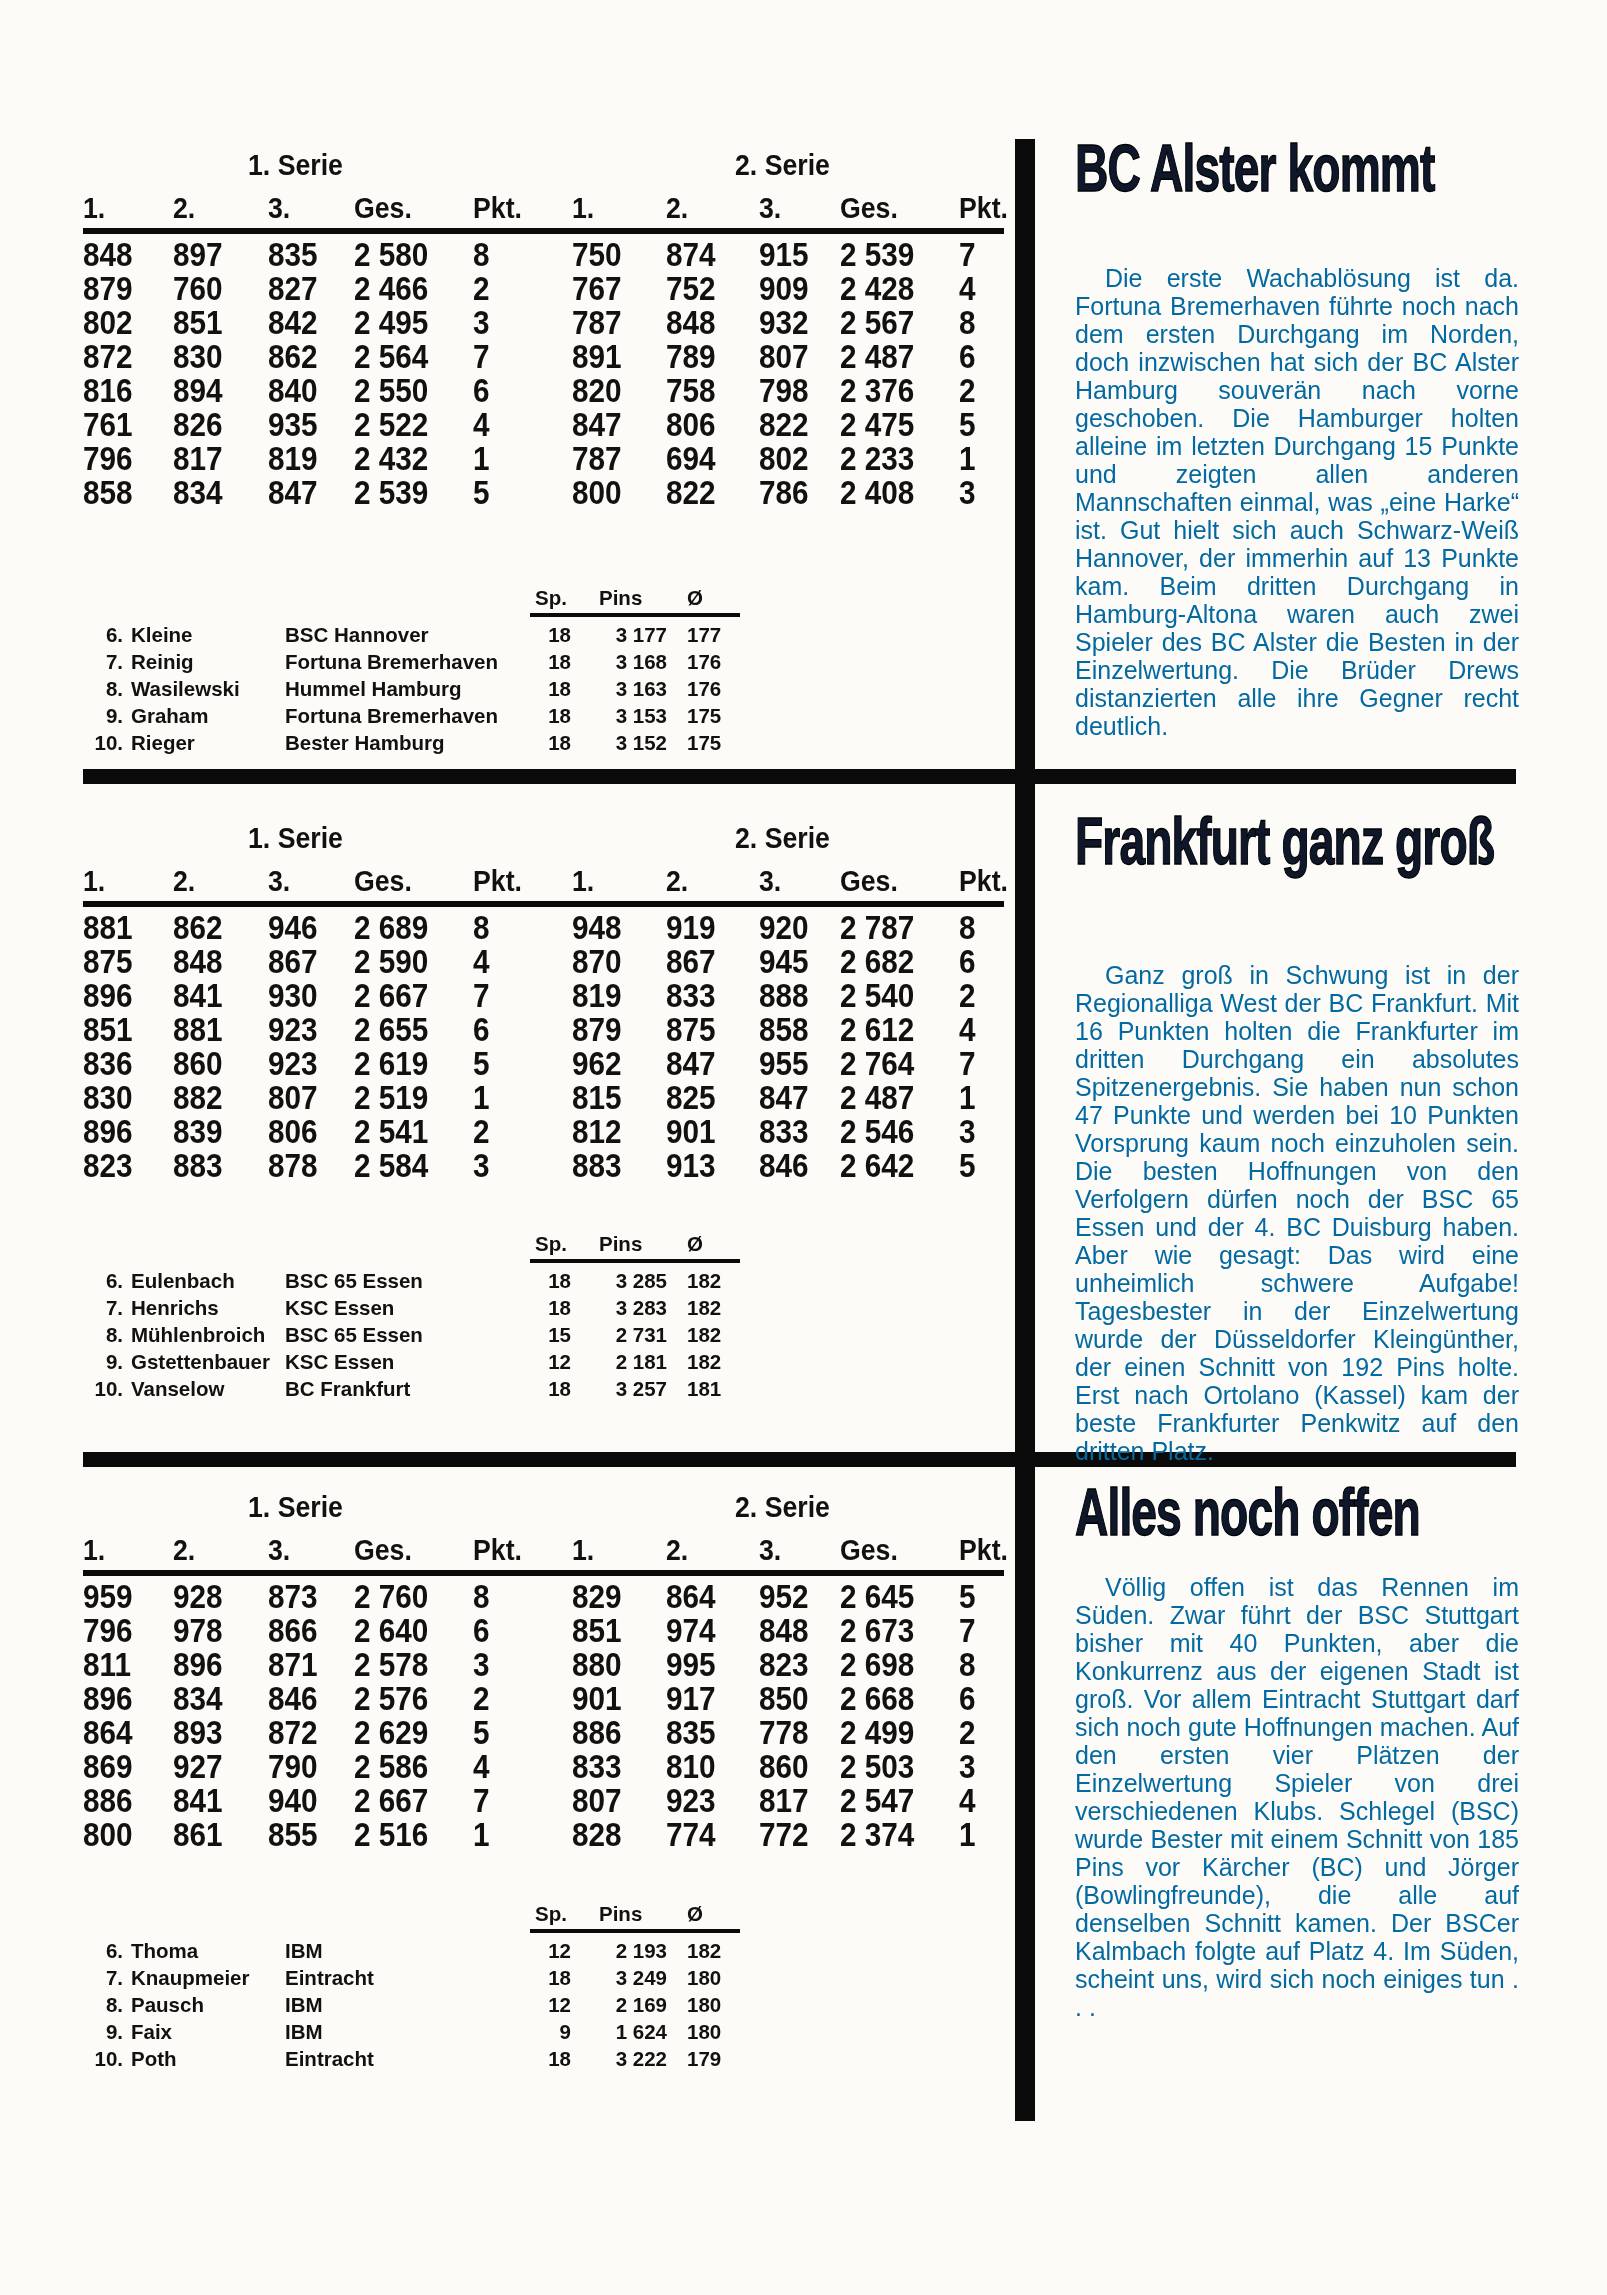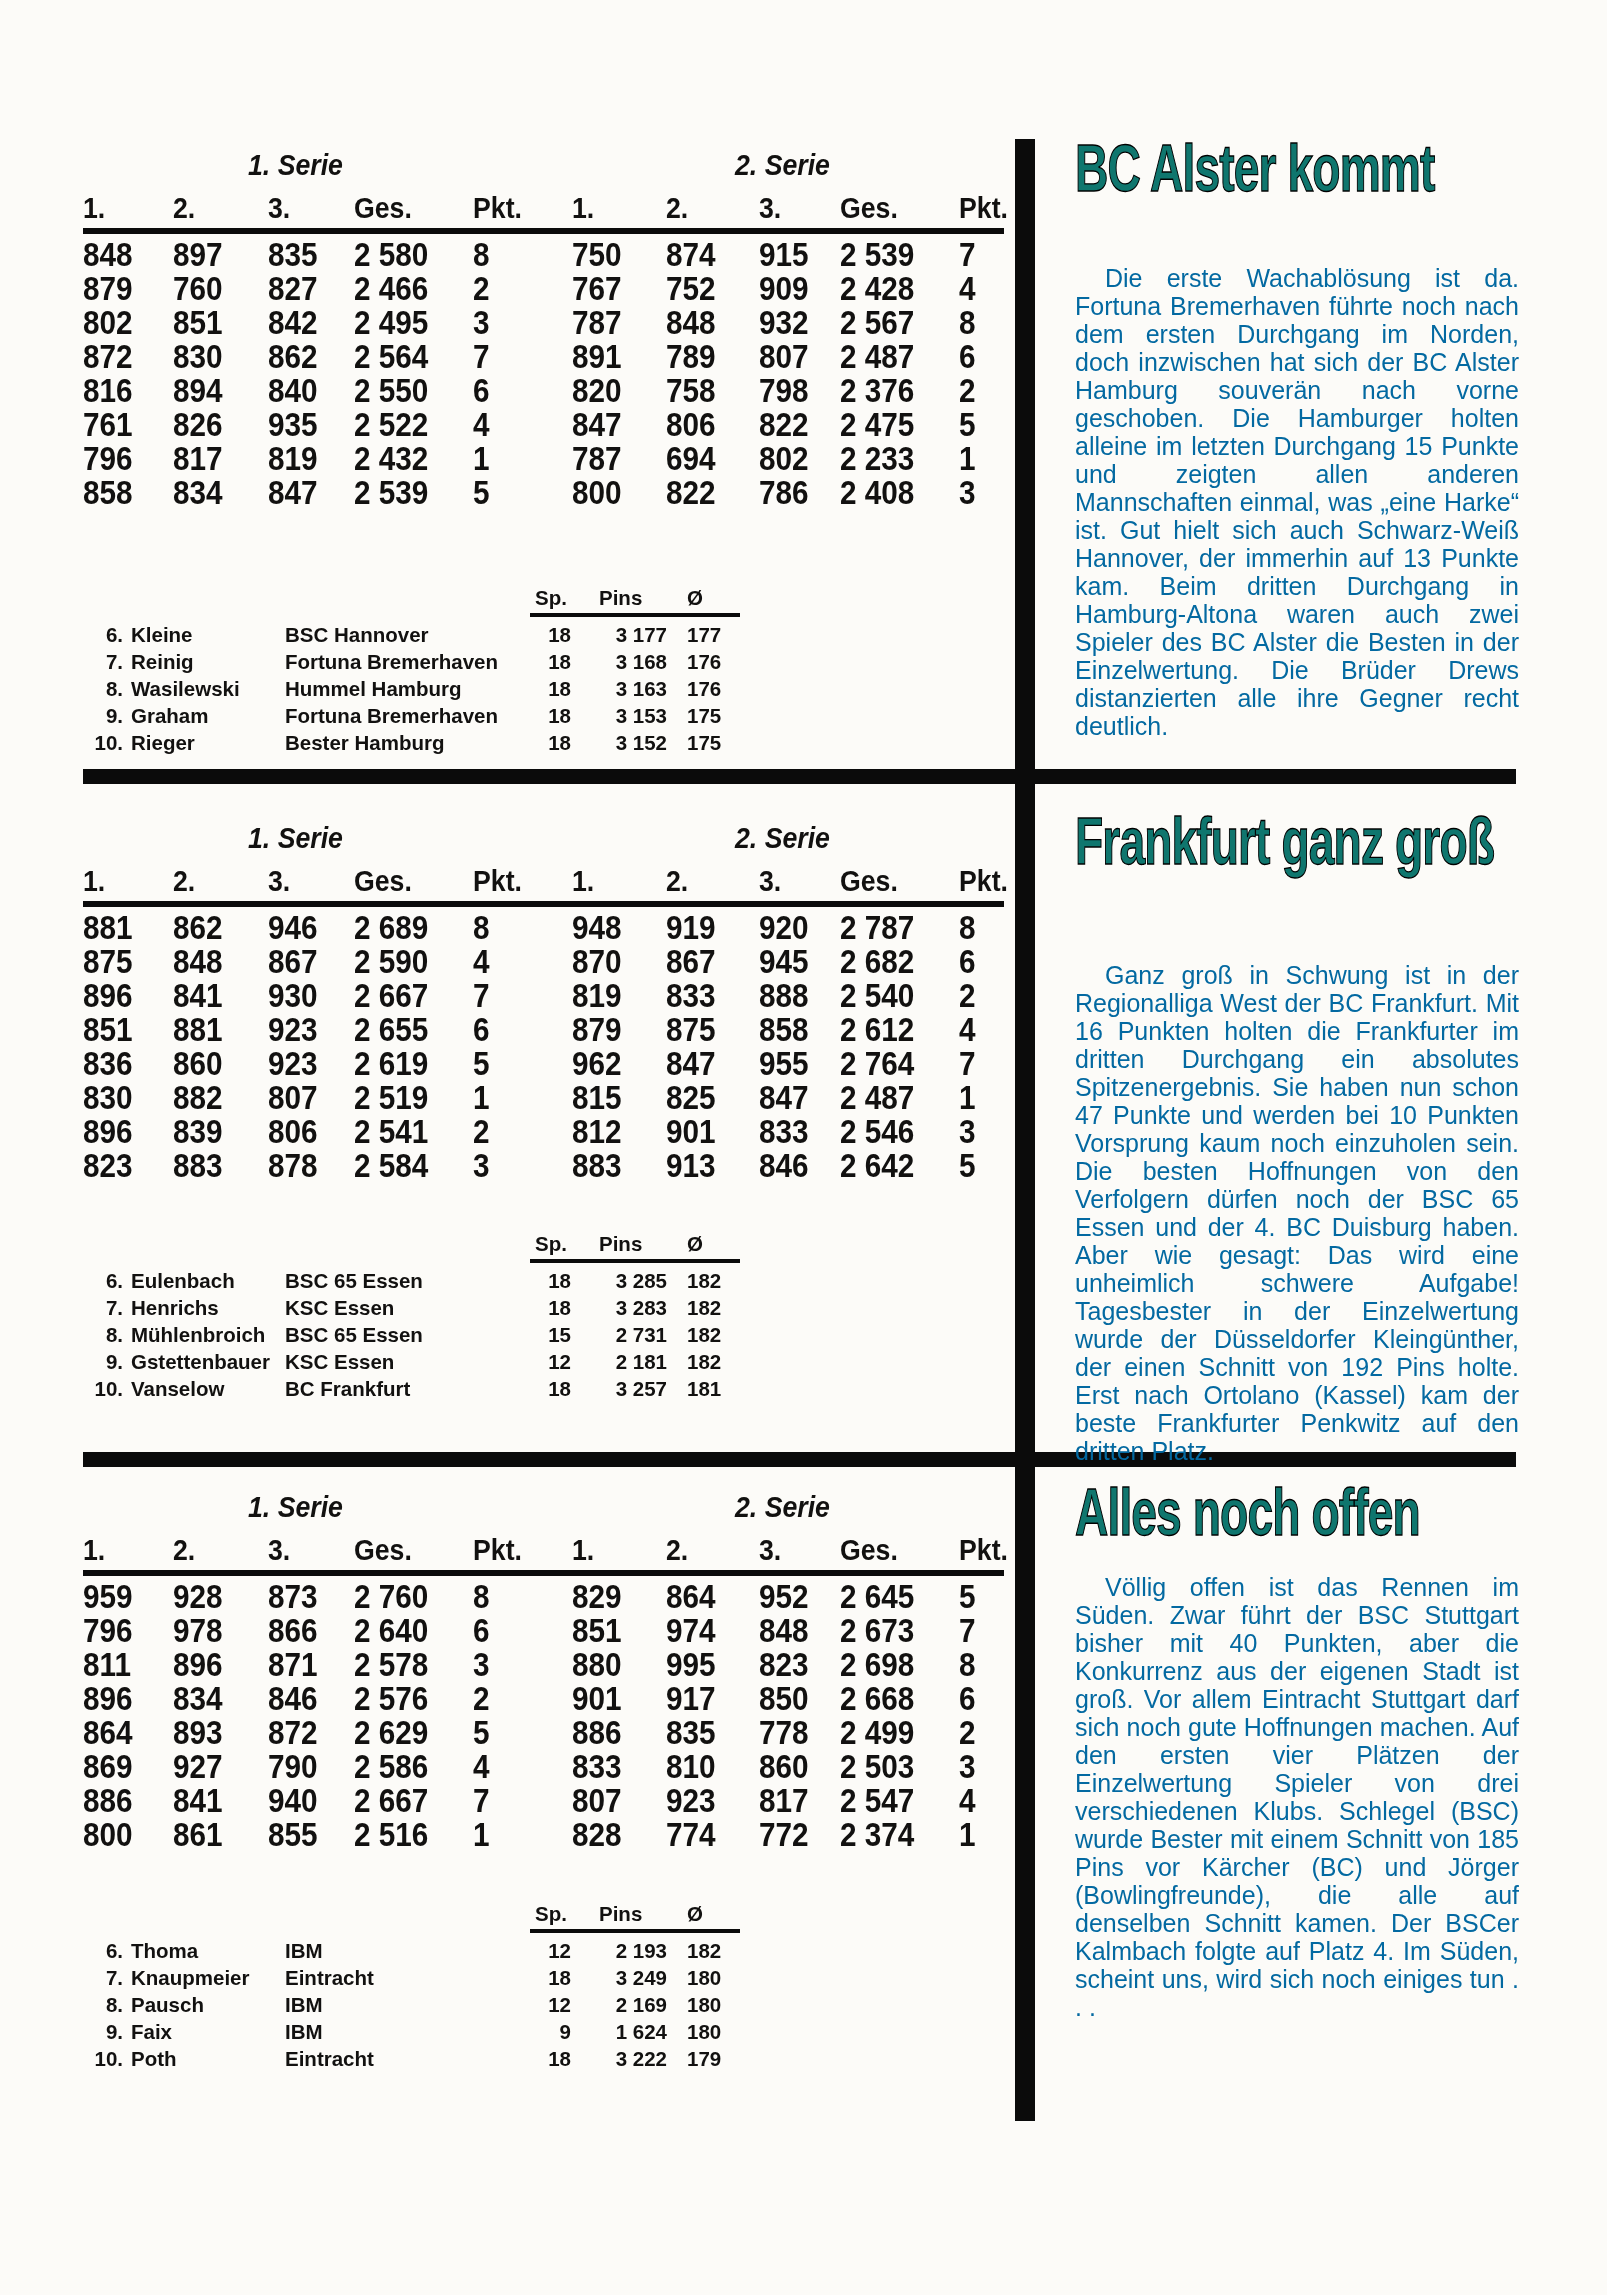--- a/index.html
+++ b/index.html
@@ -10,21 +10,21 @@
   
   .vbar{position:absolute;left:1015px;top:139px;width:20px;height:1982px;background:#0b0b0b;}
   .hdiv{position:absolute;left:83px;width:1433px;height:14.5px;background:#0b0b0b;}
   .hdiv.d1{top:769px}
   .hdiv.d2{top:1452px}
 
   
   .tables{position:absolute;left:83px;width:925px;}
   .t1{top:149px}.t2{top:822px}.t3{top:1491px}
 
-  .serie-labels{position:relative;height:38px;font-style:italic;}
+  .serie-labels{position:relative;height:38px;}
   .serie-labels span{position:absolute;top:0;font-weight:bold;font-size:29px;
       transform:scaleX(0.92);transform-origin:0 50%;white-space:nowrap;}
   .serie1{left:165px}
   .serie2{left:652px}
 
   .col-headers, .t-row{display:grid;
       grid-template-columns:90px 95px 86px 119px 99px 94px 93px 81px 119px 46px;}
   .col-headers{margin-top:5.3px;font-weight:bold;font-size:29px;line-height:32px;}
   .col-headers span{transform:scaleX(0.92);transform-origin:0 50%;}
   .head-rule{margin-top:4px;height:6px;background:#0b0b0b;width:921px;}
@@ -48,21 +48,21 @@
   .l-rows .l-rank{text-align:right;white-space:nowrap;}
   .l-rows .l-name{padding-left:8px;white-space:nowrap;}
   .l-rows .l-club{white-space:nowrap;}
   .l-rows .l-sp{text-align:right;}
   .l-rows .l-pins{padding-left:28px;white-space:nowrap;text-align:right;}
   .l-rows .l-avg{padding-left:20px;}
 
   
   .article{position:absolute;left:1075px;width:444px;}
   .a1{top:134px}.a2{top:807px}.a3{top:1478px}
-  .article h2{margin:0;font-size:66px;line-height:69px;font-weight:bold;color:#0f766e;}
+  .article h2{margin:0;font-size:66px;line-height:69px;font-weight:bold;color:#0f172a;}
   .article h2 .cond{display:inline-block;transform:scaleX(0.70);transform-origin:0 70%;
       white-space:nowrap;letter-spacing:-1.3px;-webkit-text-stroke:1.3px #000;}
   .article p{margin:0;font-size:25px;line-height:28px;text-align:justify;
       text-indent:30px;color:#0369a1;}
   .a1 p{margin-top:61px}
   .a2 p{margin-top:85px}
   .a3 p{margin-top:26.4px}
 </style>
 </head>
 <body>

